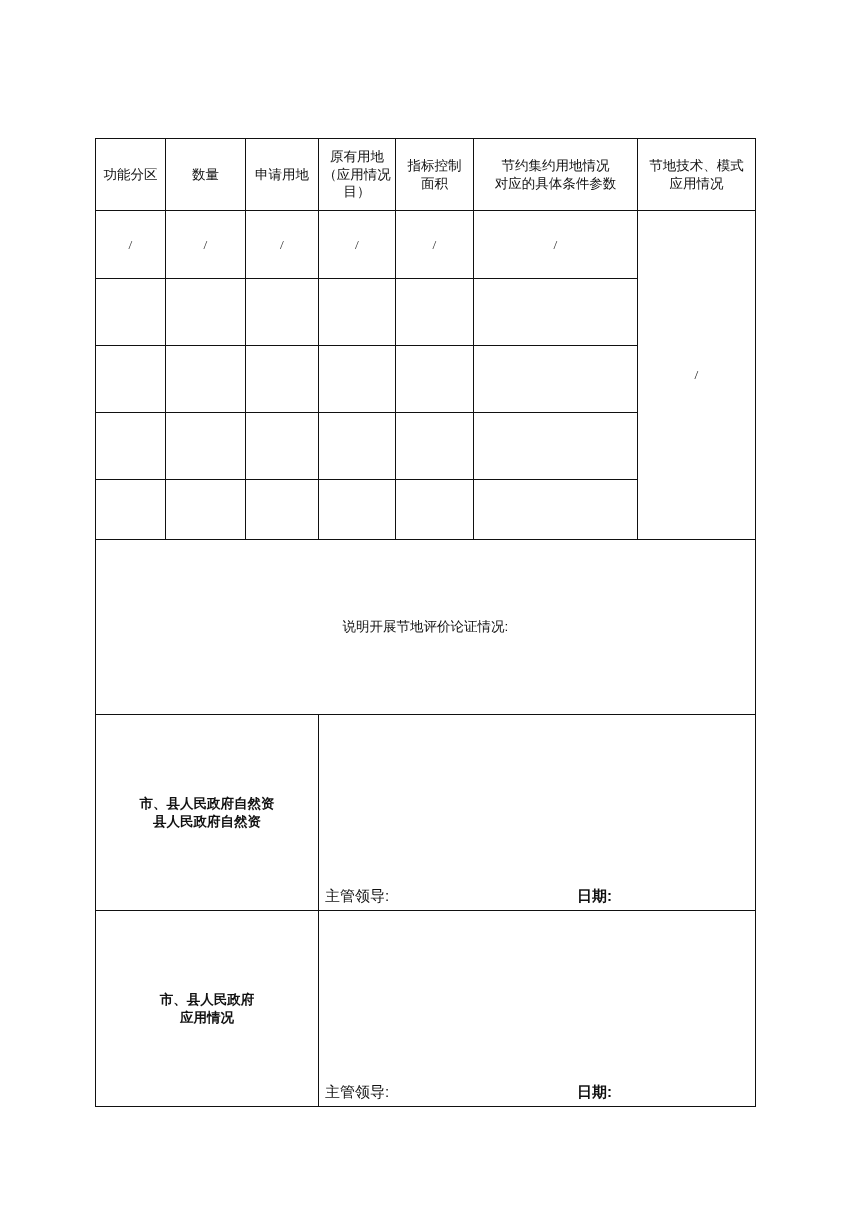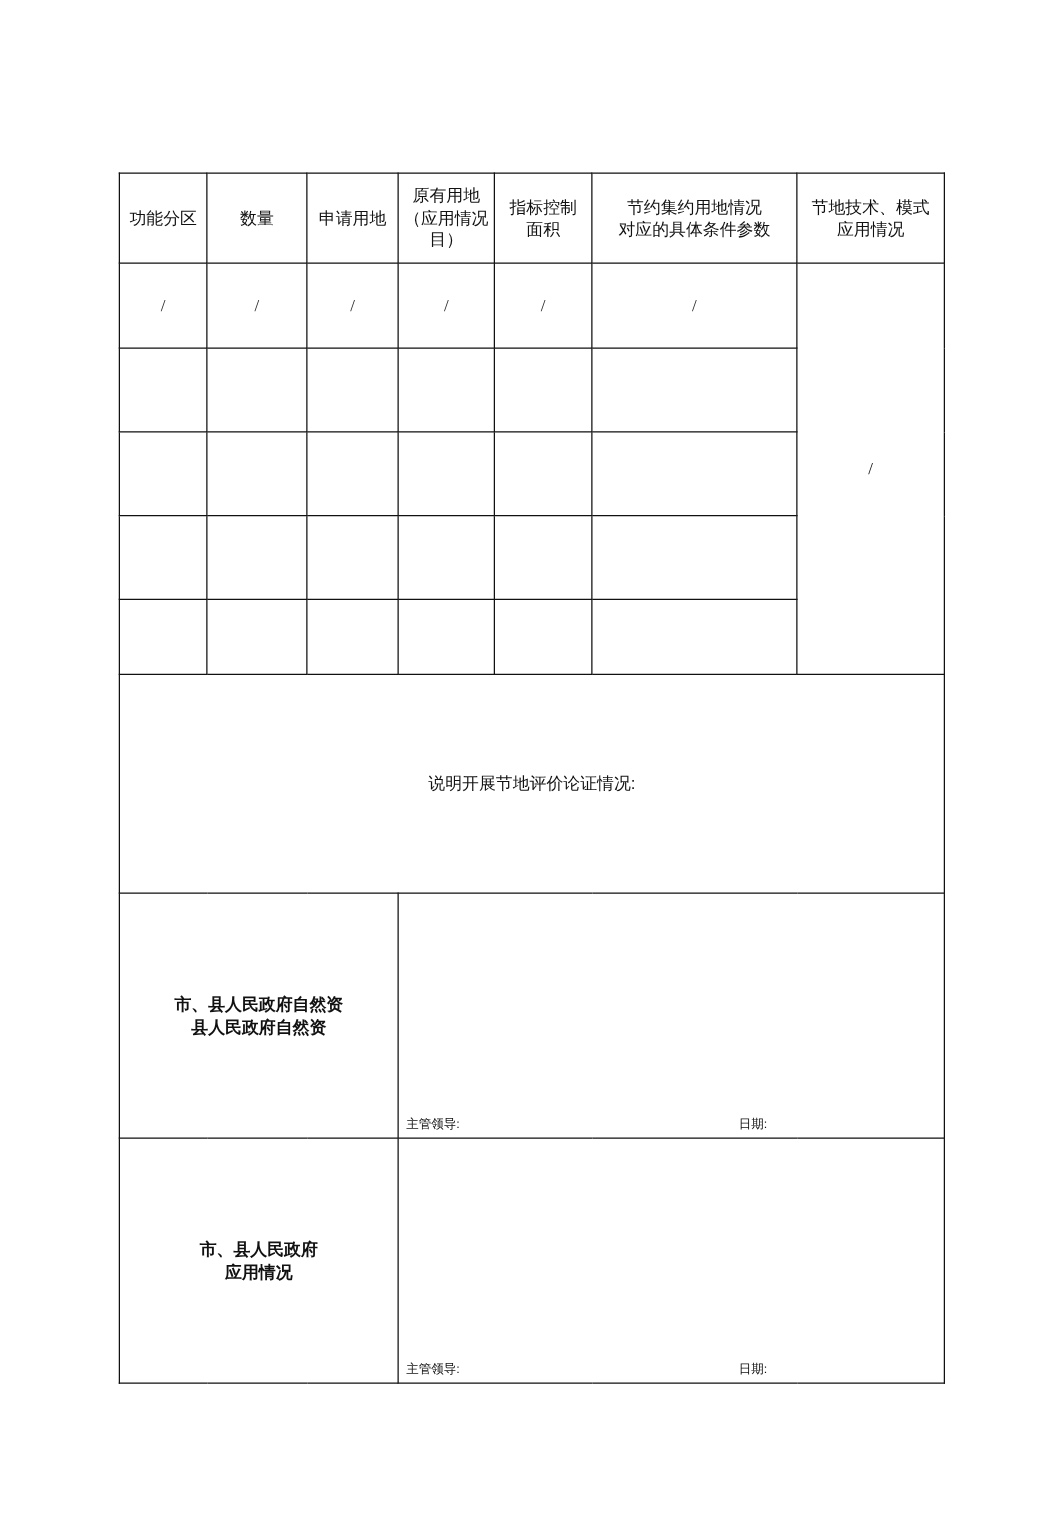--- a/index.html
+++ b/index.html
@@ -100,25 +100,25 @@
     left: 0;
     bottom: 4px;
     width: 100%;
     height: 20px;
   }
   .sig-footer .lead,
   .sig-footer .date {
     position: absolute;
     bottom: 0;
     font-family: "Liberation Sans", "DejaVu Sans", sans-serif;
-    font-size: 10px;
+    font-size: 15px;
     white-space: nowrap;
   }
   .sig-footer .lead { left: 6px; }
-  .sig-footer .date { left: 272px; }
+  .sig-footer .date { left: 258px; font-weight: bold; }
 
   
   .c1 { width: 70px; }
   .c2 { width: 80px; }
   .c3 { width: 73px; }
   .c4 { width: 77px; }
   .c5 { width: 78px; }
   .c6 { width: 164px; }
   .c7 { width: 118px; }
 

